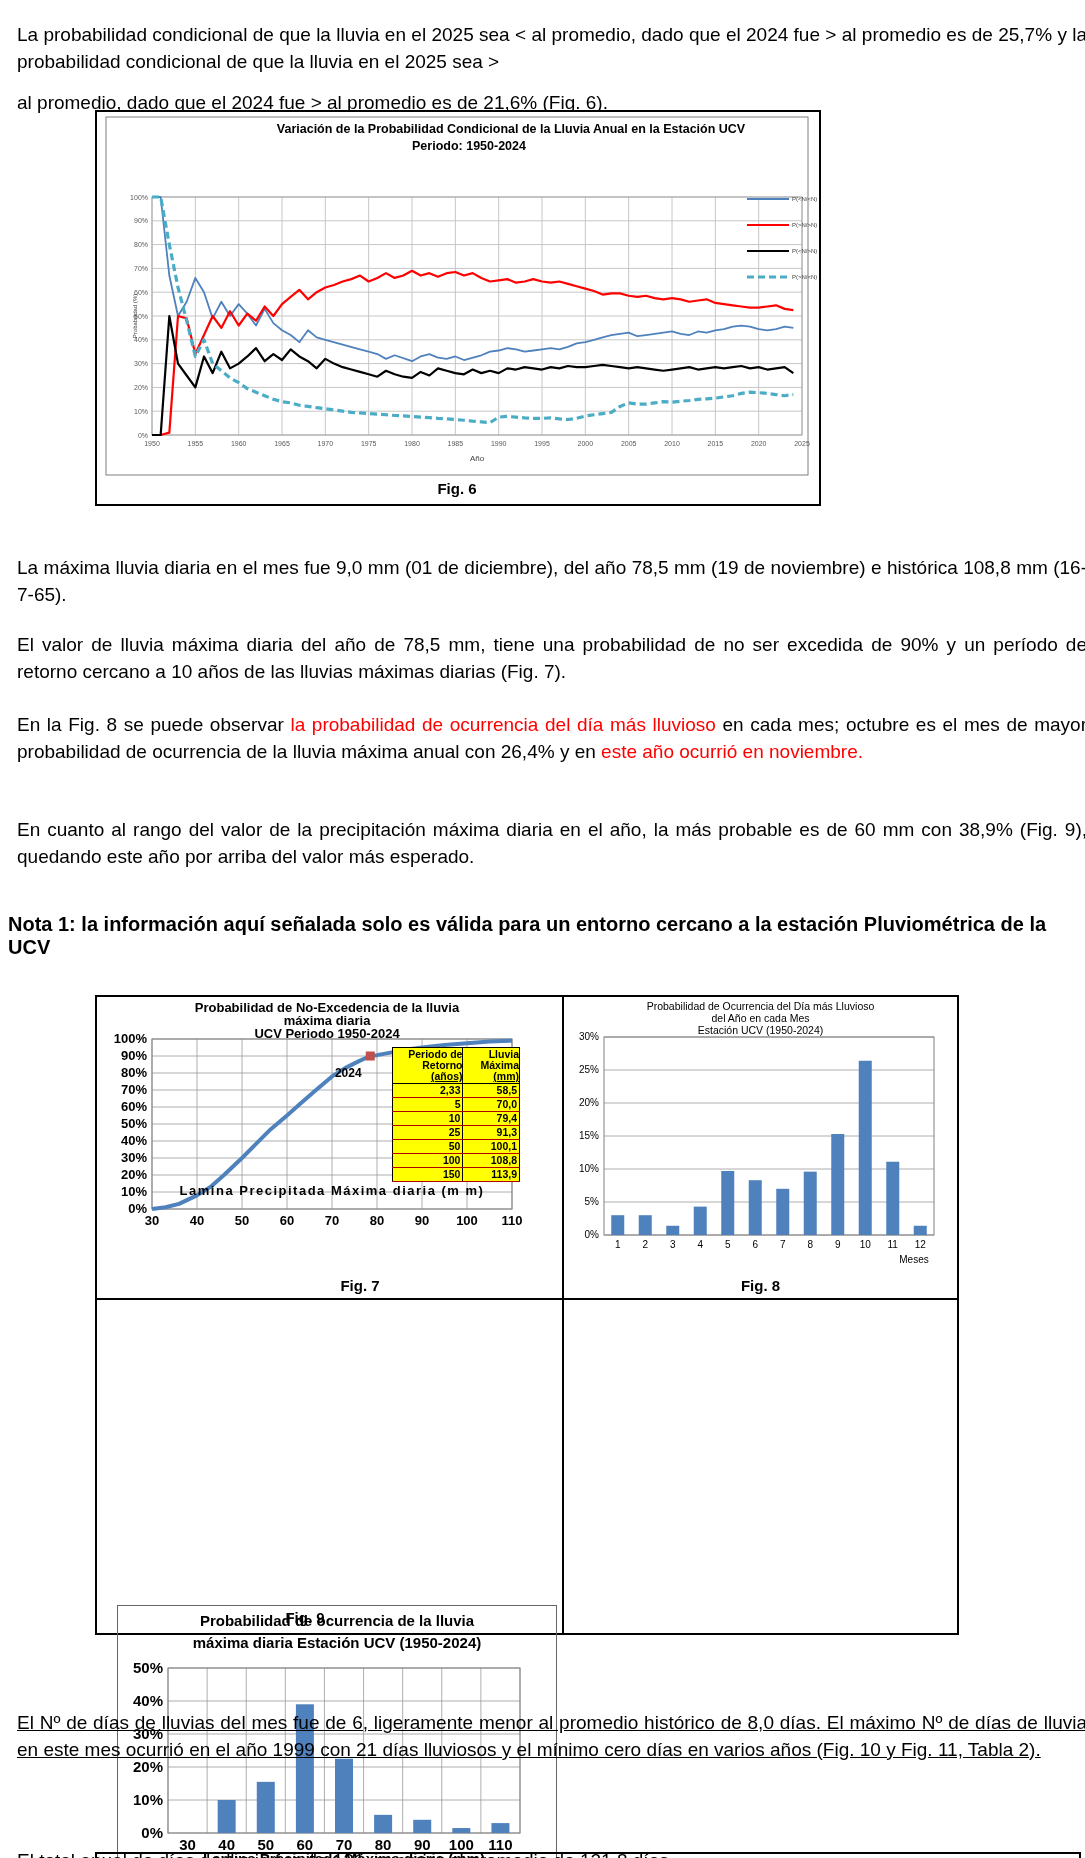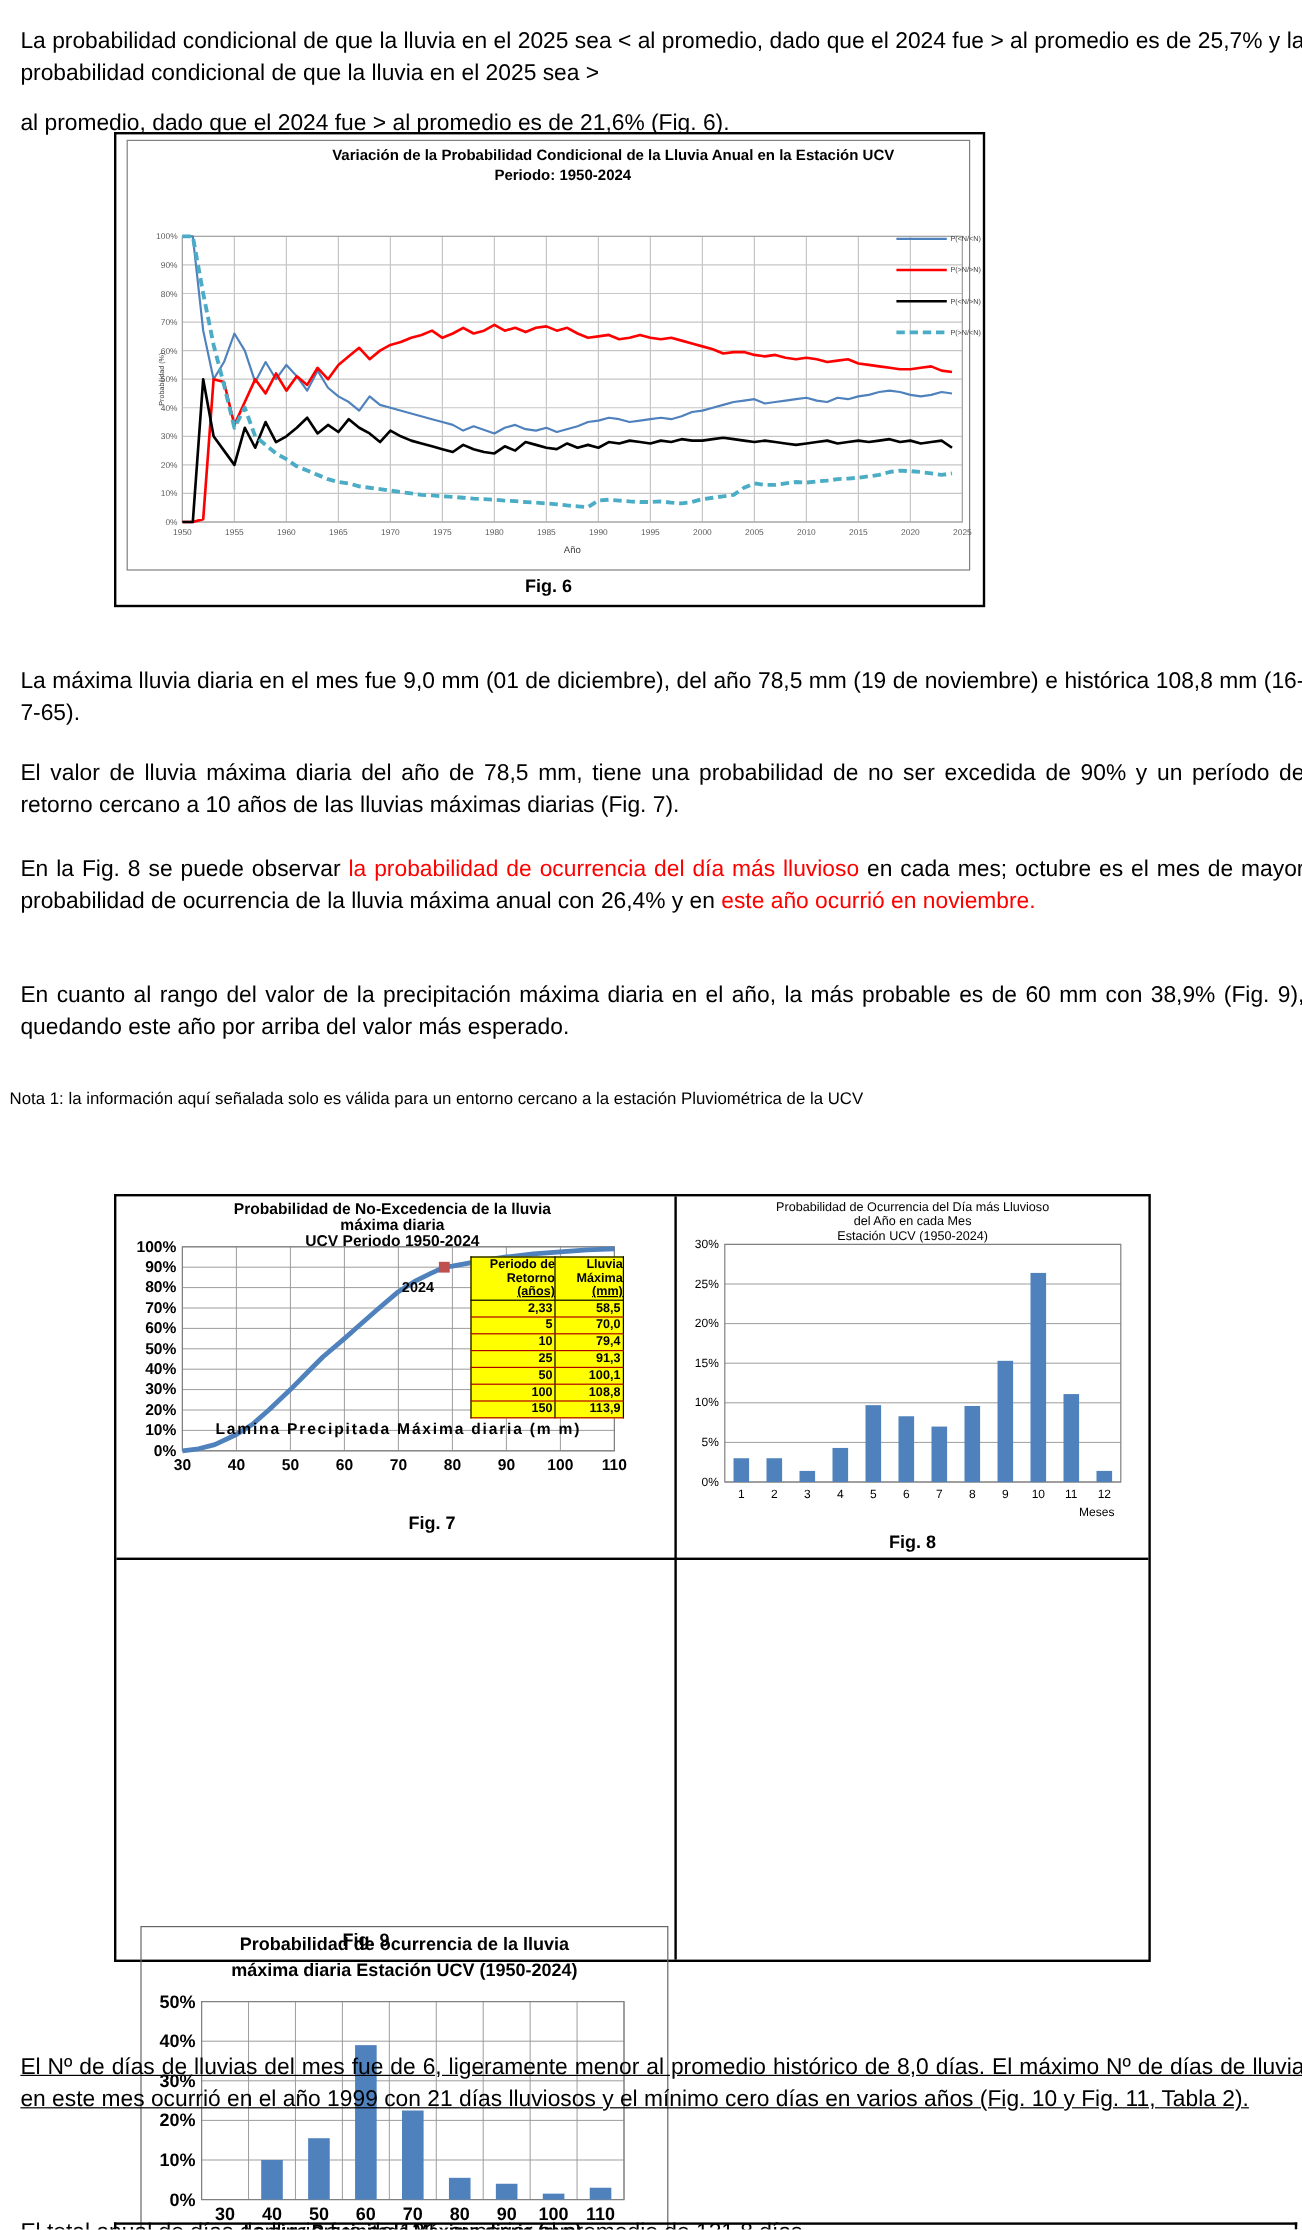--- a/index.html
+++ b/index.html
@@ -1,19 +1,19 @@
 <!DOCTYPE html>
 <html style="--c-accent_blue: #4F81BD; --c-red: #FF0000; --c-teal: #4BACC6; --c-black: #000000; --c-marker_red: #C0504D; --c-table_yellow: #FFFF00;"><head>
 <meta charset="utf-8">
 <style>
   html,body{margin:0;padding:0;background:#fff;}
   body{width:1085px;height:1858px;position:relative;font-family:"Liberation Sans",sans-serif;color:#000;}
   .para{position:absolute;left:17px;width:1070px;font-size:19px;line-height:27px;text-align:justify;}
   .red{color:var(--c-red,#f00);}
-  .nota{position:absolute;left:8px;width:1070px;font-size:14px;font-weight:normal;}
+  .nota{position:absolute;left:8px;width:1070px;font-size:20px;font-weight:bold;}
   .figbox{position:absolute;border:2px solid #000;background:#fff;}
   .caption{position:absolute;font-weight:bold;font-size:15px;text-align:center;}
   .ctitle{position:absolute;text-align:center;font-weight:bold;}
   svg{position:absolute;font-family:"Liberation Sans",sans-serif;overflow:visible;}
   svg text{fill:#000;}
   .t6{font-size:6px;fill:#404040;}
   .t7{font-size:7px;fill:#595959;}
   .t8{font-size:8px;fill:#404040;}
   .t10{font-size:10px;}
   .tb12{font-size:12px;font-weight:bold;}
@@ -207,21 +207,21 @@
           <tr>
             <td>100</td>
             <td>108,8</td>
           </tr>
           <tr>
             <td>150</td>
             <td>113,9</td>
           </tr>
         </tbody>
     </table>
-    <div class="caption" style="left:0;top:264px;width:526px;">Fig. 7</div>
+    <div class="caption" style="left:0;top:280px;width:526px;">Fig. 7</div>
   </div>
 
   <div style="position:absolute;left:467px;top:0;width:393px;height:301px;">
     <div class="ctitle" style="left:10px;top:3px;width:373px;font-size:10.5px;font-weight:normal;">Probabilidad de Ocurrencia del Día más Lluvioso</div>
     <div class="ctitle" style="left:10px;top:15px;width:373px;font-size:10.5px;font-weight:normal;">del Año en cada Mes</div>
     <div class="ctitle" style="left:10px;top:27px;width:373px;font-size:10.5px;font-weight:normal;">Estación UCV (1950-2024)</div>
     <svg id="fig8-svg" style="left:0;top:0;" width="393" height="301">
         <line x1="40" y1="238" x2="370" y2="238" stroke="#999" stroke-width="0.8"></line>
         <text x="35" y="241" text-anchor="end" class="t10">0%</text>
         <line x1="40" y1="205" x2="370" y2="205" stroke="#999" stroke-width="0.8"></line>

